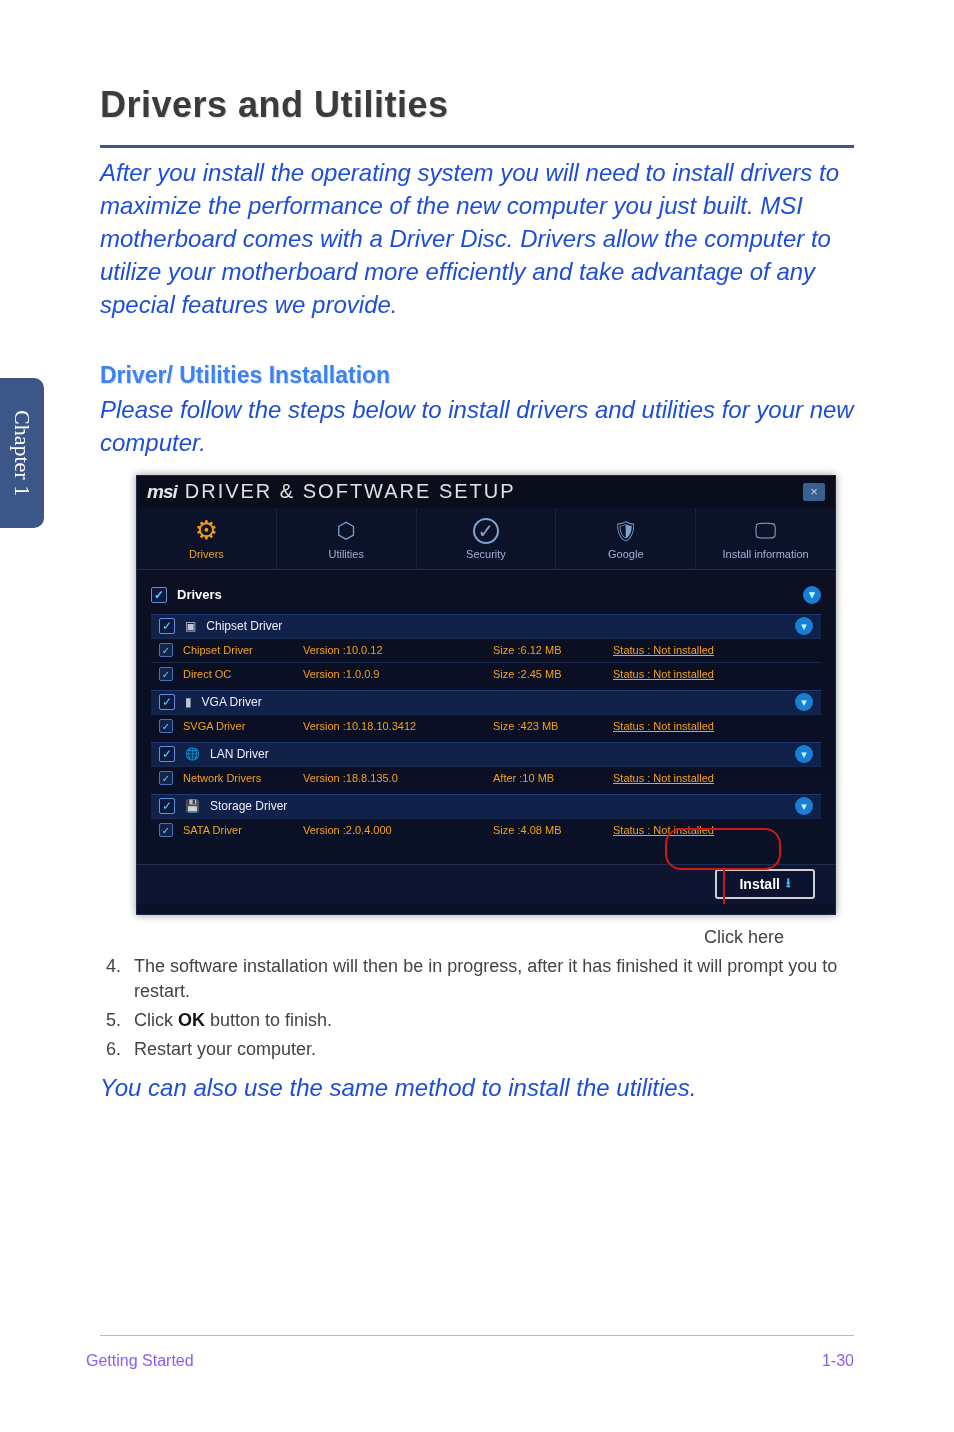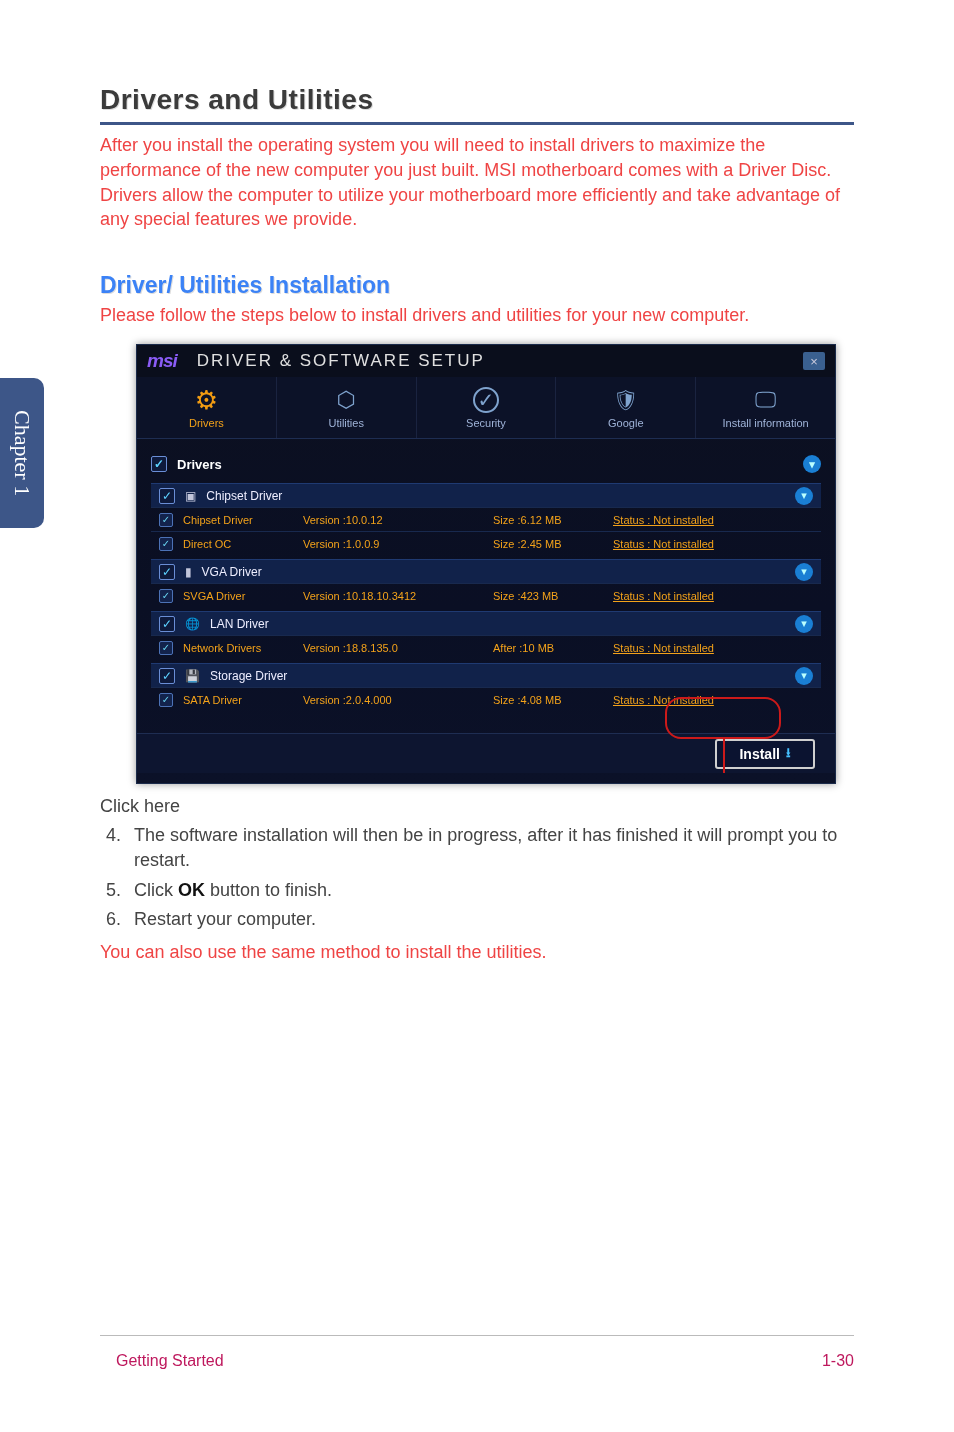--- a/index.html
+++ b/index.html
@@ -6,41 +6,41 @@
   html, body { width: 954px; height: 1432px; background: #fff; font-family: Arial, Helvetica, sans-serif; }
   .page { position: relative; width: 954px; height: 1432px; }
   .side-tab {
     position: absolute; left: 0; top: 378px; width: 44px; height: 150px;
     background: #3d5688; border-top-right-radius: 10px; border-bottom-right-radius: 10px;
     display: flex; align-items: center; justify-content: center;
   }
   .side-tab span { color: #fff; font-size: 22px; writing-mode: vertical-rl; text-orientation: mixed; font-family: "Times New Roman", serif; }
   .content { position: absolute; left: 100px; right: 100px; top: 84px; }
   h1.title {
-    font-size: 28px; color: #3b3b3b; font-weight: bold; letter-spacing: .5px;
-    padding-bottom: 6px; border-bottom: 3px solid #3d5688;
+    font-size: 36px; color: #3b3b3b; font-weight: bold; letter-spacing: .5px;
+    padding-bottom: 19px; border-bottom: 3px solid #3d5688;
     text-shadow: 1px 1px 0 #ddd;
   }
-  p.body { font-size: 18px; color: #ef4444; line-height: 1.38; margin-top: 8px; }
+  p.body { font-size: 24px; color: #1d4ed8; line-height: 1.38; margin-top: 8px; font-style: italic; }
   h2.subtitle { font-size: 23px; color: #3b82f6; margin-top: 40px; font-weight: bold; text-shadow: 1px 1px 0 #ddd;}
   ol.steps { list-style: decimal; margin-left: 26px; margin-top: 6px; font-size: 18px; color: #444; }
   ol.steps li { padding-left: 8px; line-height: 1.4; margin-top: 4px; }
   .bold { font-weight: bold; color: #111; }
   .app {
     margin: 16px 0 12px 36px; width: 700px; height: 440px; position: relative;
     background: linear-gradient(#0c1020, #0a0f24 60%, #0b1128);
     border: 1px solid #1a2a4a; box-shadow: 0 0 8px rgba(0,0,0,.4);
     color: #cfd8ff; font-size: 12px;
   }
   .app-header {
     height: 32px; display: flex; align-items: center; padding: 0 10px;
     background: #0a0e1c;
   }
-  .app-logo { font-weight: bold; font-style: italic; font-size: 19px; letter-spacing: -1px; color: #8b5cf6; }
-  .app-title { margin-left: 20px; font-size: 17px; letter-spacing: 2px; color: #e0e0e0;}
+  .app-logo { font-weight: bold; font-style: italic; font-size: 19px; letter-spacing: -1px; color: #e5e5e5; }
+  .app-title { margin-left: 8px; font-size: 20px; letter-spacing: 2px; color: #e0e0e0;}
   .app-close { margin-left: auto; width: 22px; height: 18px; background: #3a6090; color:#ccd; display:flex; align-items:center; justify-content:center; font-size:13px; border-radius:2px;}
   .app-tabs { display:flex; height:62px; background:#0c1228; border-bottom:1px solid #1e2d52;}
   .app-tab { flex:1; display:flex; flex-direction:column; align-items:center; justify-content:center; gap:3px; font-size:11px; color:#9fb3d8; border-right:1px solid #1a2340;}
   .app-tab:last-child{border-right:none;}
   .app-tab.active .icon-box{ color:#f39c12;}
   .app-tab.active span.lbl{ color:#f3a21a;}
   .icon-box { width:28px; height:28px; display:flex; align-items:center; justify-content:center; font-size:20px; color:#7fa3ce;}
   .icon-gear::before{content:"⚙"; font-size:26px;}
   .icon-util::before{content:"⬡"; font-size:22px;}
   .icon-shield::before{content:"🛡"; font-size:20px;}
@@ -57,25 +57,25 @@
   .row{display:flex; align-items:center; gap:10px; height:24px; padding:0 8px; font-size:11px; color:#f3a21a; border-top:1px solid #18294e;}
   .row .name{min-width:110px;}
   .row .ver{min-width:180px;}
   .row .size{min-width:110px;}
   .row .status{color:#f3a21a;text-decoration:underline;}
   .mini-chk{width:14px; height:14px; border:1px solid #4c72b6; background:#13234c; display:inline-flex; align-items:center; justify-content:center; border-radius:2px; color:#6ad6f1; font-size:10px;}
   .mini-chk.on::before{content:"✓";}
   .install-bar{position:absolute; left:0; right:0; bottom:10px; height:40px; background:#0d1530; border-top:1px solid #1e2d52; display:flex; align-items:center; justify-content:flex-end; padding-right:20px;}
   .install-btn{width:100px; height:30px; background:#0b1330; border:2px solid #cfcfcf; border-radius:3px; color:#fff; font-weight:bold; font-size:14px; display:flex; align-items:center; justify-content:center; gap:6px;}
   .install-btn .dl{color:#46c0ff; font-size:13px;}
-  .click-here{ text-align:left; margin-right:70px; font-size:18px; color:#444; margin-bottom:2px;}
+  .click-here{ text-align:right; margin-right:70px; font-size:18px; color:#444; margin-bottom:2px;}
   .install-outline{position:absolute; right:54px; bottom:44px; width:116px; height:42px; border:2px solid #cc1a1a; border-radius:16px;}
   .install-vline{position:absolute; right:110px; bottom:10px; height:36px; border-left:2px solid #cc1a1a;}
   .footerline{position:absolute; left:100px; right:100px; bottom:96px; border-top:1px solid #bbb;}
-  .footer{position:absolute; left:116px; right:100px; bottom:62px; display:flex; font-size:16px; color:#be185d;}
+  .footer{position:absolute; left:86px; right:100px; bottom:62px; display:flex; font-size:16px; color:#8b5cf6;}
   .footer .l{flex:1;}
   .footer .r{}
 </style>
 </head>
 <body>
 
 <div class="page">
   <div class="side-tab">
     <span>Chapter 1</span>
   </div>

